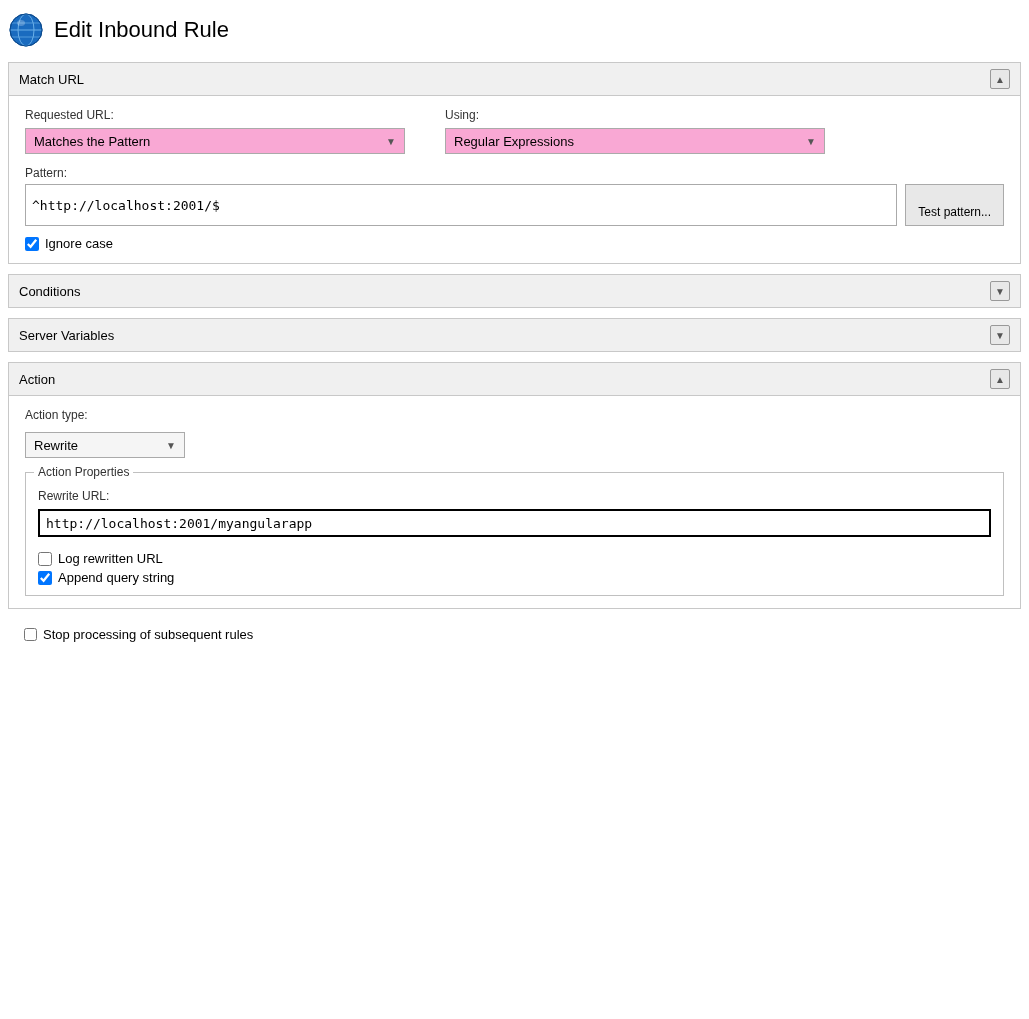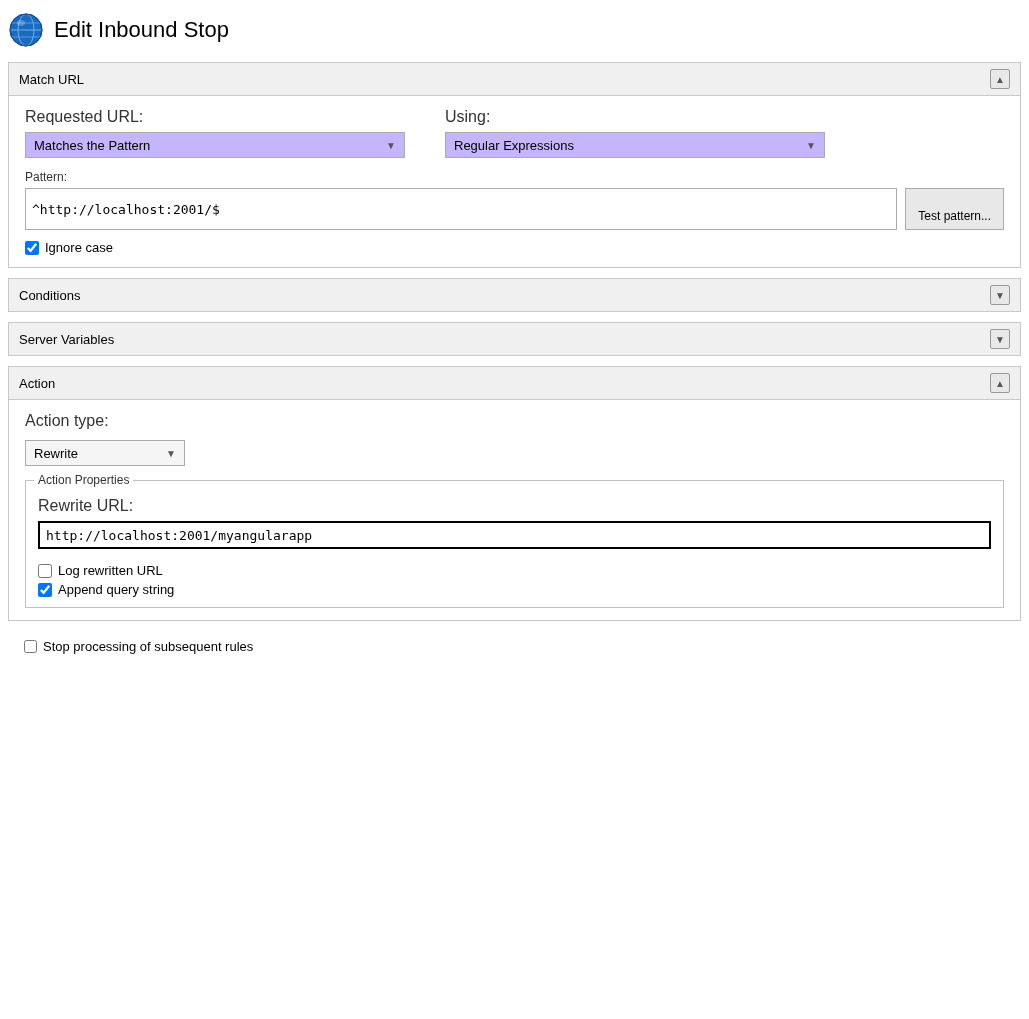--- a/index.html
+++ b/index.html
@@ -71,30 +71,30 @@
       display: flex;
       gap: 40px;
       margin-bottom: 12px;
     }
     .form-group {
       display: flex;
       flex-direction: column;
       gap: 4px;
     }
     .form-label {
-      font-size: 16px;
+      font-size: 12px;
       color: #333;
       margin-bottom: 2px;
     }
     .dropdown {
       display: flex;
       align-items: center;
       justify-content: space-between;
       border: 1px solid #aaa;
-      background: #c4b5fd;
+      background: #f9a8d4;
       padding: 4px 8px;
       cursor: pointer;
       min-width: 220px;
       height: 26px;
     }
     .dropdown.large {
       min-width: 380px;
     }
     .dropdown-arrow {
       font-size: 10px;
@@ -192,21 +192,21 @@
   <svg class="globe-icon" viewBox="0 0 36 36" xmlns="http://www.w3.org/2000/svg">
     <circle cx="18" cy="18" r="16" fill="#1a6bbf" stroke="#0a4a8f" stroke-width="1"></circle>
     <ellipse cx="18" cy="18" rx="8" ry="16" fill="none" stroke="#6ab0e8" stroke-width="1"></ellipse>
     <line x1="2" y1="18" x2="34" y2="18" stroke="#6ab0e8" stroke-width="1"></line>
     <line x1="4" y1="11" x2="32" y2="11" stroke="#6ab0e8" stroke-width="0.7"></line>
     <line x1="4" y1="25" x2="32" y2="25" stroke="#6ab0e8" stroke-width="0.7"></line>
     <circle cx="18" cy="18" r="16" fill="none" stroke="#0a4a8f" stroke-width="1"></circle>
 
     <ellipse cx="13" cy="11" rx="4" ry="3" fill="rgba(255,255,255,0.25)"></ellipse>
   </svg>
-  <span class="title-text">Edit Inbound Stop</span>
+  <span class="title-text">Edit Inbound Rule</span>
 </div>
 
 <div class="section">
   <div class="section-header">
     <span class="section-title">Match URL</span>
     <div class="chevron">▲</div>
   </div>
   <div class="section-body">
     <div class="form-row">
       <div class="form-group">

